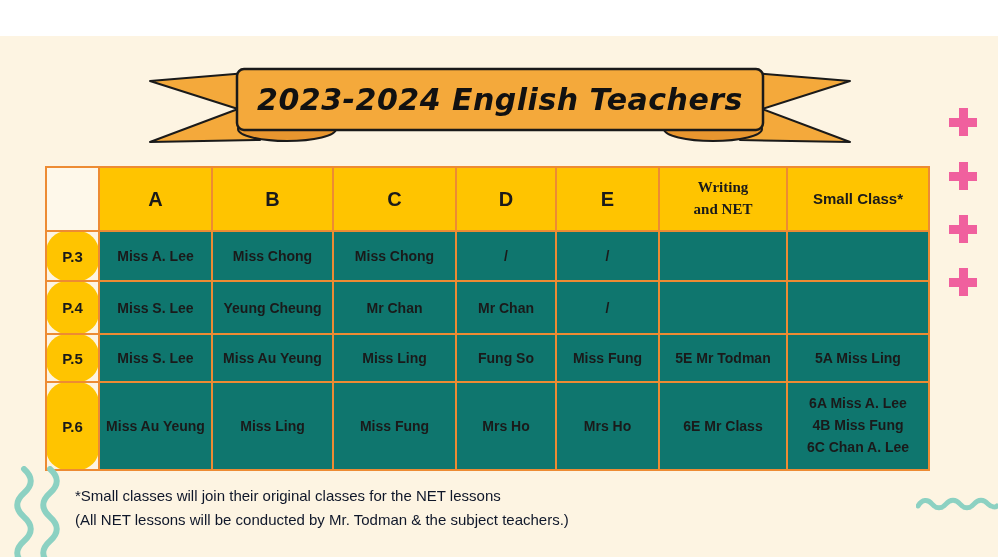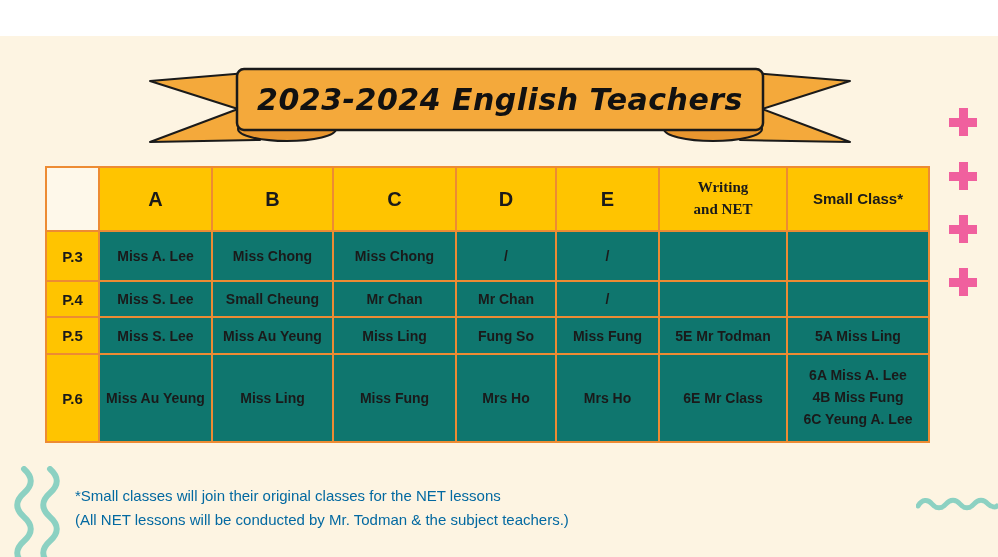--- a/index.html
+++ b/index.html
@@ -22,34 +22,34 @@
     position:absolute; left:45px; top:130px;
     border-collapse:collapse; table-layout:fixed; width:883px;
   }
   .sched-table th, .sched-table td {
     border:2px solid #ED8B33; text-align:center; vertical-align:middle;
     padding:0 2px; color:#1A1A1A;
   }
   .corner-cell { background:#FEF8EA; }
   .col-head { background:#FFC400; font-weight:700; font-size:20px; }
   .col-head.small-text { font-size:15px; line-height:1.45; }
-  .row-label { background:#FFC400; font-weight:700; font-size:15px; }
+  .row-label { background:#FFC400; font-weight:700; font-size:15px;border-radius:21px; }
   .t-cell { background:#0f766e; font-weight:700; font-size:14px; white-space:nowrap; }
   .t-cell .line { display:block; line-height:1.55; }
   .head-line { display:block;font-family:Liberation Serif, serif; }
   tr.hrow   { height:64px; }
   tr.row-p3 { height:50px; }
-  tr.row-p4 { height:36px; }
-  tr.row-p5 { height:37px; }
+  tr.row-p4 { height:53px; }
+  tr.row-p5 { height:48px; }
   tr.row-p6 { height:88px; }
 
   
   .footnote {
     position:absolute; left:75px; top:448px;
-    font-size:15px; line-height:1.6; color:#0369a1;
+    font-size:15px; line-height:1.6; color:#0f172a;
   }
   .footnote span { display:block; }
 
   
   .plus {
     position:absolute; width:28px; height:28px; left:949px;
   }
   .plus::before, .plus::after {
     content:""; position:absolute; background:#F0609E;
   }
@@ -113,21 +113,21 @@
       <td class="t-cell">Miss Chong</td>
       <td class="t-cell">Miss Chong</td>
       <td class="t-cell">/</td>
       <td class="t-cell">/</td>
       <td class="t-cell"></td>
       <td class="t-cell"></td>
     </tr>
     <tr class="row-p4">
       <td class="row-label">P.4</td>
       <td class="t-cell">Miss S. Lee</td>
-      <td class="t-cell">Small Cheung</td>
+      <td class="t-cell">Yeung Cheung</td>
       <td class="t-cell">Mr Chan</td>
       <td class="t-cell">Mr Chan</td>
       <td class="t-cell">/</td>
       <td class="t-cell"></td>
       <td class="t-cell"></td>
     </tr>
     <tr class="row-p5">
       <td class="row-label">P.5</td>
       <td class="t-cell">Miss S. Lee</td>
       <td class="t-cell">Miss Au Yeung</td>
@@ -141,21 +141,21 @@
       <td class="row-label">P.6</td>
       <td class="t-cell">Miss Au Yeung</td>
       <td class="t-cell">Miss Ling</td>
       <td class="t-cell">Miss Fung</td>
       <td class="t-cell">Mrs Ho</td>
       <td class="t-cell">Mrs Ho</td>
       <td class="t-cell">6E Mr Class</td>
       <td class="t-cell">
         <span class="line">6A Miss A. Lee</span>
         <span class="line">4B Miss Fung</span>
-        <span class="line">6C Yeung A. Lee</span>
+        <span class="line">6C Chan A. Lee</span>
       </td>
     </tr>
   </tbody>
     </table>
 
   <div class="footnote">
     <span>*Small classes will join their original classes for the NET lessons</span>
     <span>(All NET lessons will be conducted by Mr. Todman &amp; the subject teachers.)</span>
   </div>
 

